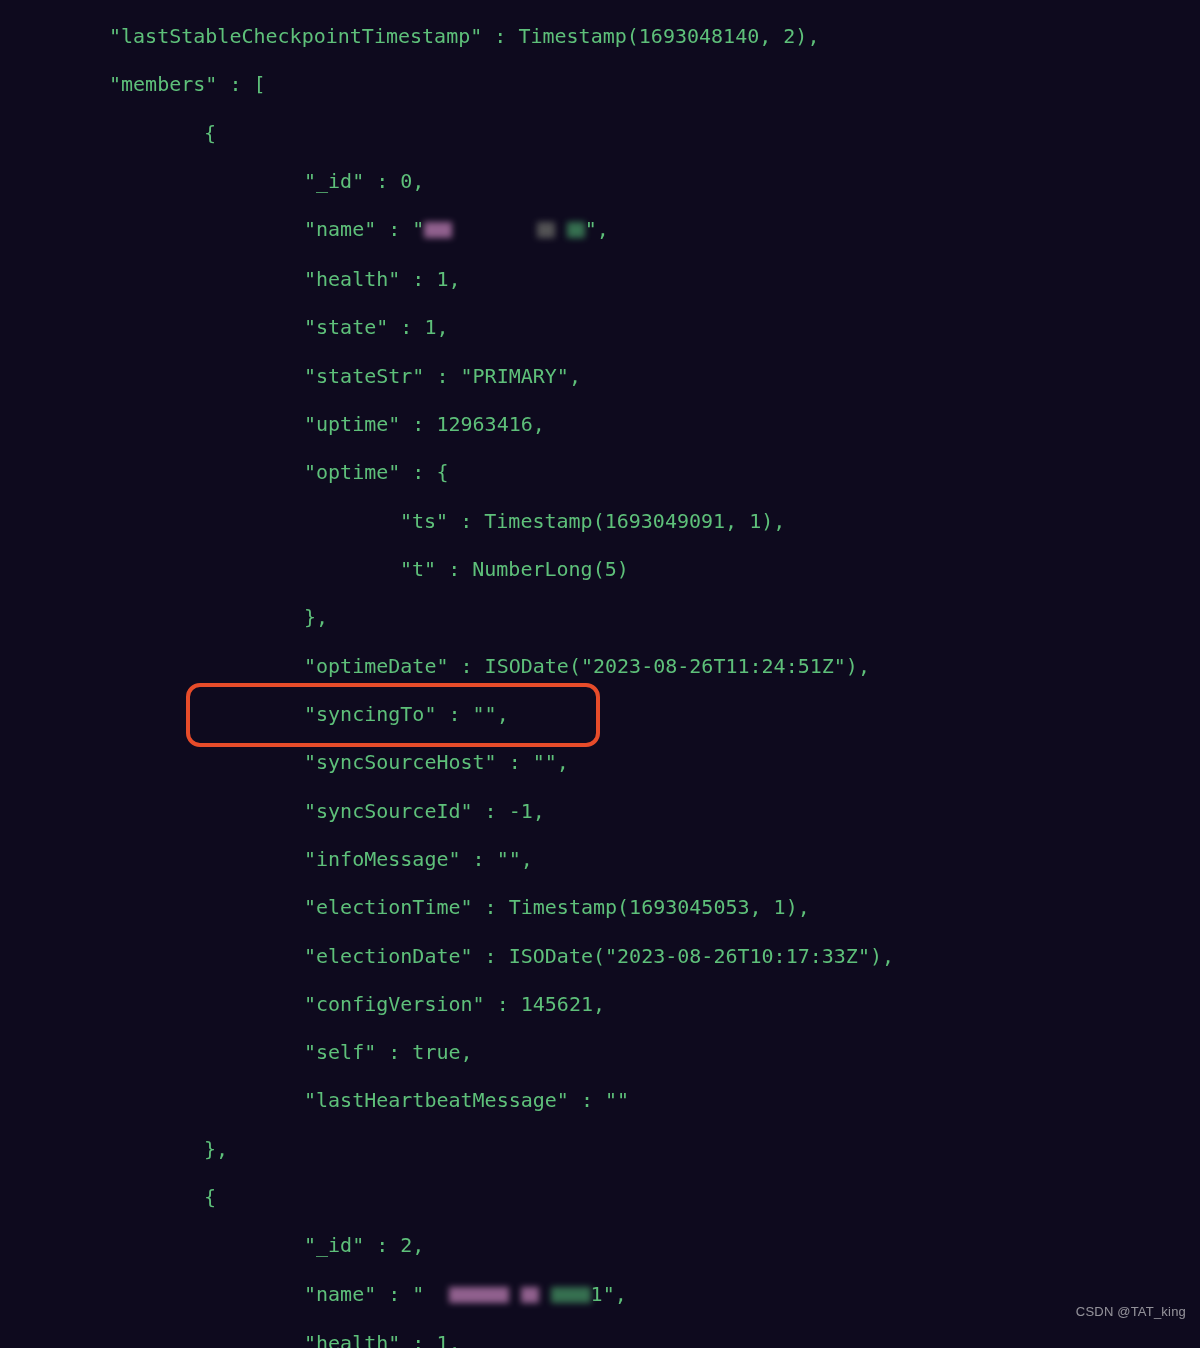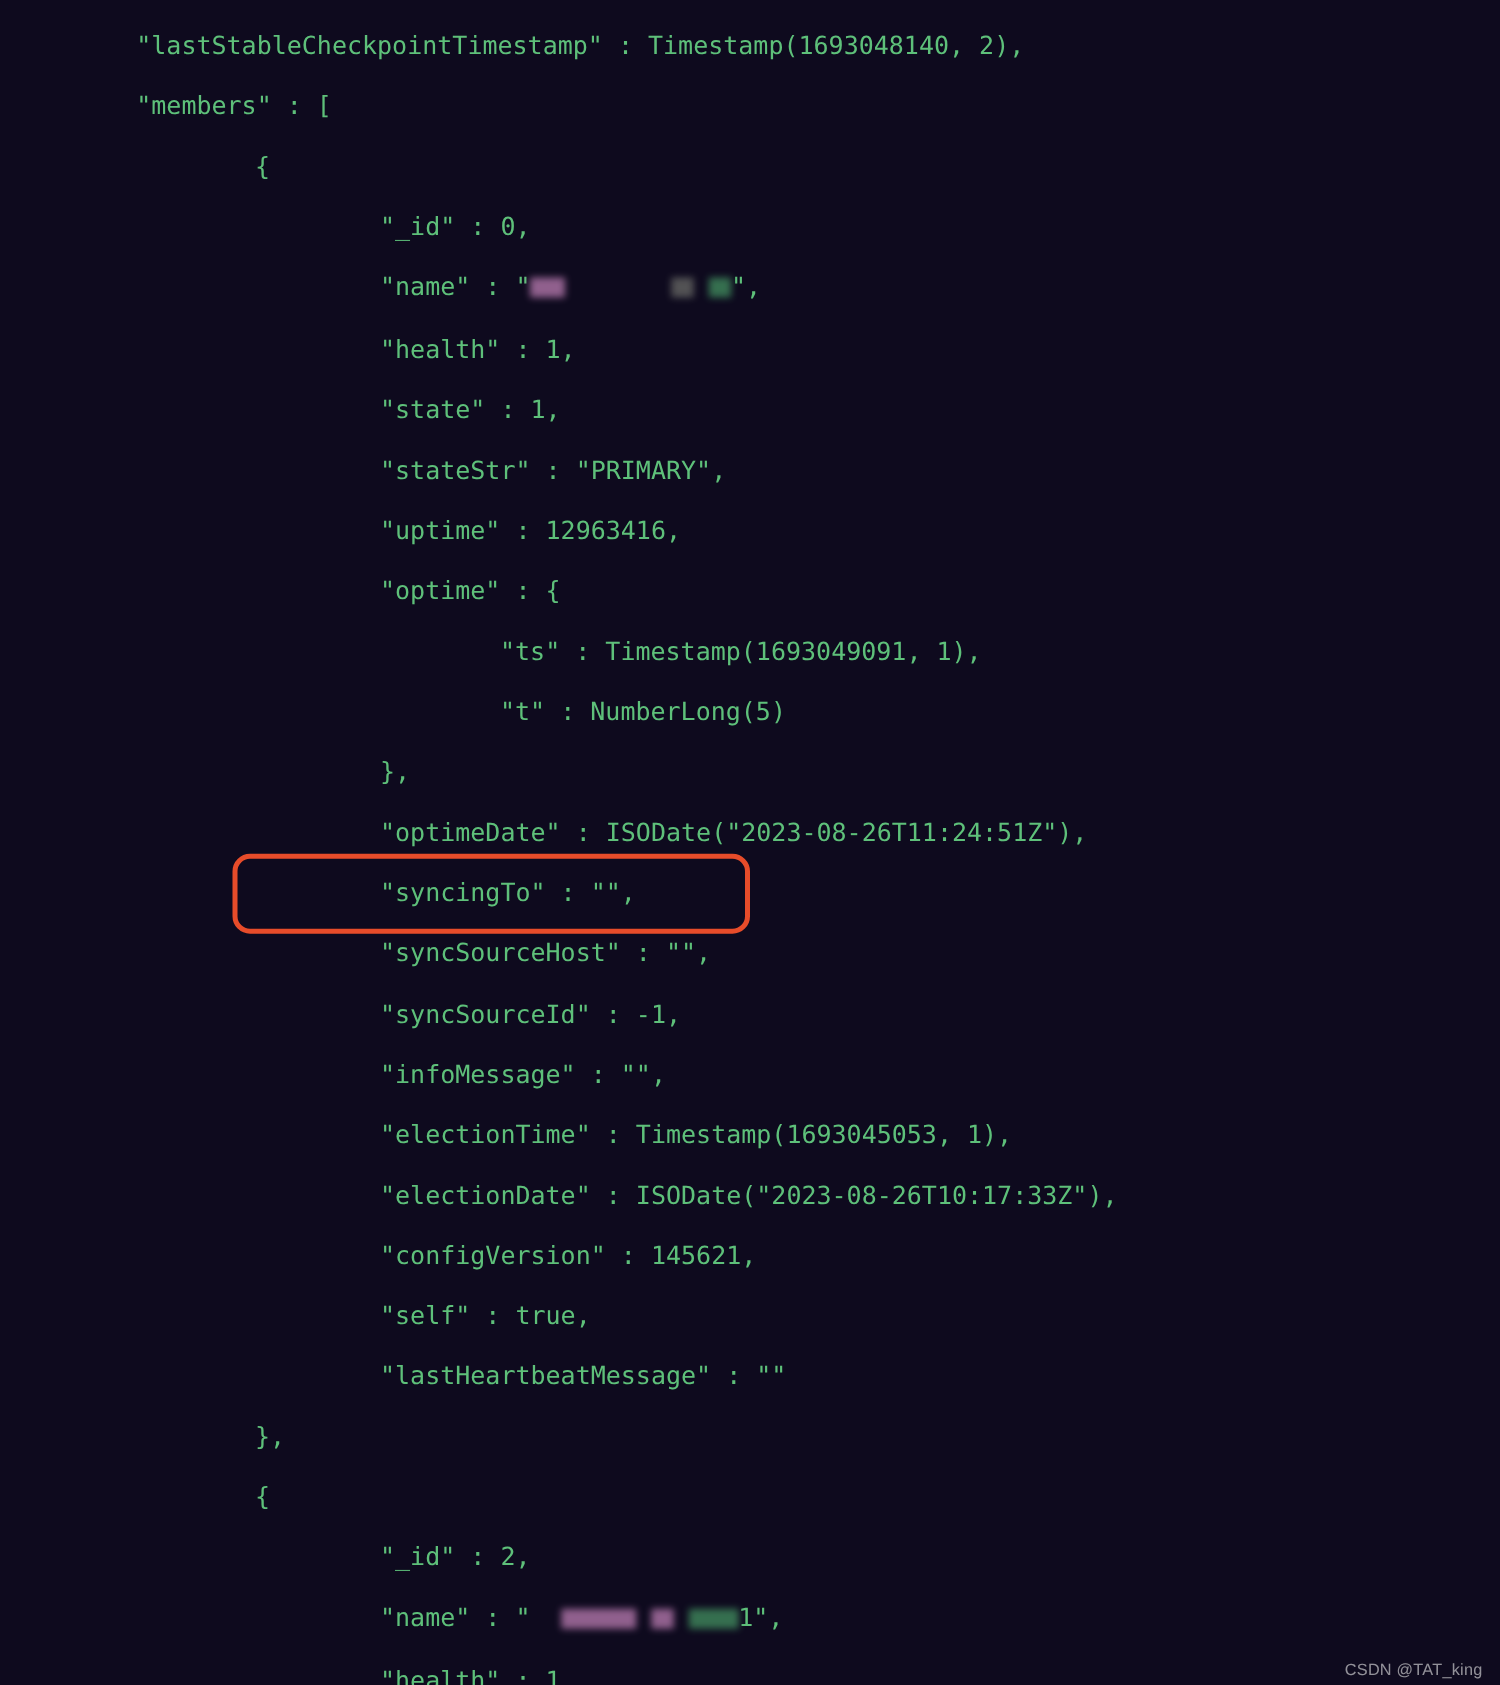--- a/index.html
+++ b/index.html
@@ -49,21 +49,21 @@
   .smudge.mid { width: 40px; }
   .highlight-box {
     position: absolute;
     border: 4px solid #e74c2a;
     border-radius: 14px;
     pointer-events: none;
   }
   .watermark {
     position: absolute;
     right: 14px;
-    bottom: 0;
+    bottom: 24px;
     font-family: Arial, sans-serif;
     font-size: 13px;
     color: rgba(235,235,235,0.6);
     letter-spacing: 0.2px;
   }
 </style>
 </head>
 <body>
 
 <div class="code">

